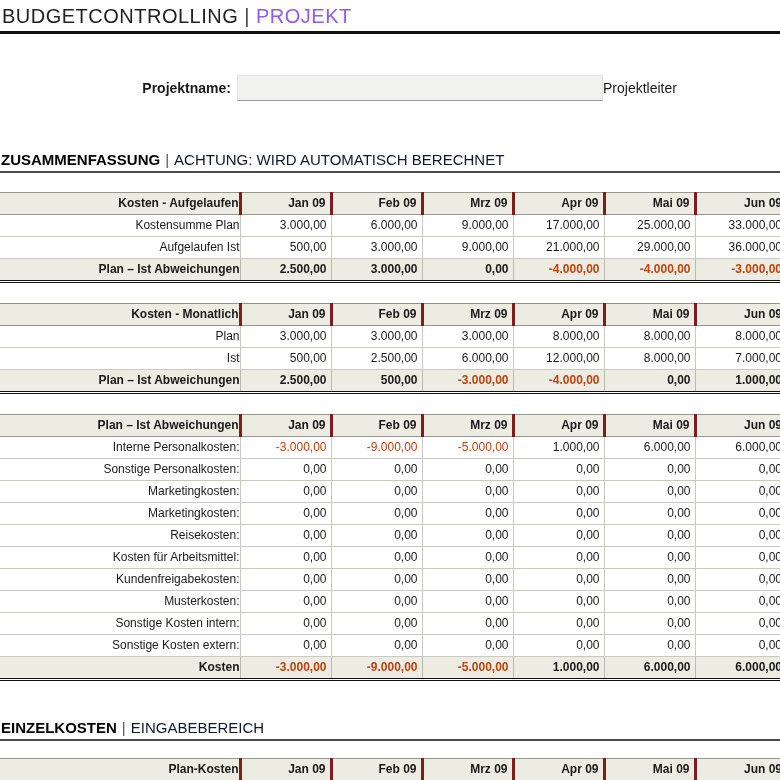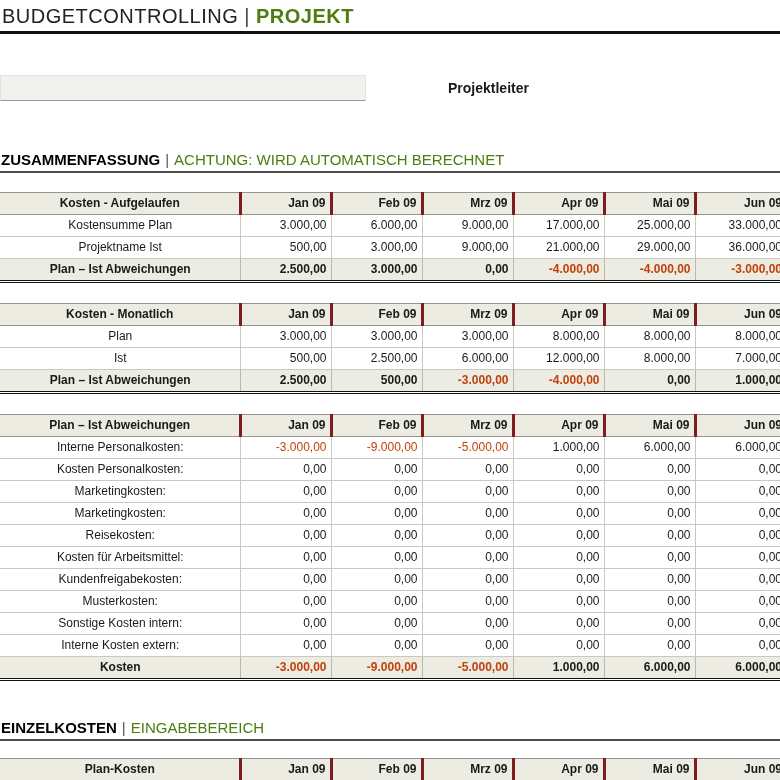--- a/index.html
+++ b/index.html
@@ -6,52 +6,52 @@
   html,body { background:#fff; }
   body {
     width:780px; height:780px; overflow:hidden;
     font-family:"Liberation Sans", sans-serif;
     color:#1a1a1a;
   }
   .sheet { width:786px; }
 
   
   .title { padding:5px 0 0 2px; font-size:20px; line-height:22px; letter-spacing:0.5px; color:#222; white-space:nowrap; }
-  .title .bold { font-weight:bold; color:#4d7c0f; }
+  .title .bold { font-weight:normal; color:#8b5cf6; }
   .title .sep { color:#444; padding:0 6px; }
   .title-rule { width:780px; height:3px; background:#111; margin-top:4px; }
 
   
   .form-row { margin-top:40px; height:28px; display:flex; align-items:center; }
   .form-label { width:237px; text-align:right; font-weight:bold; font-size:14px; padding-right:6px; white-space:nowrap; }
   .form-input {
     width:366px; height:26px; background:#f1f1ef;
     border:1px solid #e3e3e0; border-bottom:1px solid #9a9a96;
     font-family:"Liberation Sans", sans-serif; font-size:13px; padding:0 4px; color:#1a1a1a;
   }
-  .form-label-right { margin-left:82px; font-weight:bold; font-size:14px; white-space:nowrap; }
+  .form-label-right { font-weight:normal; font-size:14px; white-space:nowrap; }
 
   
   .section-head { padding-left:1px; font-size:15px; line-height:17px; white-space:nowrap; }
   .section-head .bold { font-weight:bold; color:#000000; }
   .section-head .sep { color:#555; padding:0 5px; }
-  .section-head .sub { color:#4d7c0f;margin-top:36px; }
+  .section-head .sub { color:#0f172a;margin-top:36px; }
   .section-rule { width:780px; height:2px; background:#4a4a4a; margin-top:3px; }
   .sh1 { margin-top:49px; }
   .sh2 { margin-top:38px; }
 
   
   table { border-collapse:collapse; table-layout:fixed; width:786px; font-size:12px; }
   .t1 { margin-top:19px; }
   .t2, .t3 { margin-top:20px; }
   .t4 { margin-top:17px; }
   col.c-label { width:240px; }
   col.c-month { width:91px; }
   th, td { height:21px; line-height:21px; overflow:hidden; white-space:nowrap; }
-  th.lbl, td.lbl { text-align:center; padding-left:1px; }
+  th.lbl, td.lbl { text-align:right; padding-left:1px; }
   th.num, td.num { text-align:right; padding-right:4px; }
   thead th {
     background:#ececе2; 
   }
   thead th {
     background:#ececE2; background:#ECECE2;
     font-weight:bold;
     border-top:1px solid #96968c;
     border-bottom:1px solid #96968c;
     border-left:3px solid #7f1d1d;
@@ -76,20 +76,21 @@
 <body>
 
 <div class="sheet">
 
   <div class="title">
     <span>BUDGETCONTROLLING</span><span class="sep">|</span><span class="bold">PROJEKT</span>
   </div>
   <div class="title-rule"></div>
 
   <div class="form-row">
+    <div class="form-label">Projektname:</div>
     <input class="form-input" type="text" value="" style="">
     <div class="form-label-right">Projektleiter</div>
   </div>
 
   <div class="section-head sh1">
     <span class="bold">ZUSAMMENFASSUNG</span><span class="sep">|</span><span class="sub">ACHTUNG: WIRD AUTOMATISCH BERECHNET</span>
   </div>
   <div class="section-rule"></div>
 
   <table class="t1">
@@ -117,21 +118,21 @@
         <tr class="data">
           <td class="lbl">Kostensumme Plan</td>
           <td class="num">3.000,00</td>
           <td class="num">6.000,00</td>
           <td class="num">9.000,00</td>
           <td class="num">17.000,00</td>
           <td class="num">25.000,00</td>
           <td class="num">33.000,00</td>
         </tr>
         <tr class="data">
-          <td class="lbl">Projektname Ist</td>
+          <td class="lbl">Aufgelaufen Ist</td>
           <td class="num">500,00</td>
           <td class="num">3.000,00</td>
           <td class="num">9.000,00</td>
           <td class="num">21.000,00</td>
           <td class="num">29.000,00</td>
           <td class="num">36.000,00</td>
         </tr>
         <tr class="total">
           <td class="lbl">Plan – Ist Abweichungen</td>
           <td class="num">2.500,00</td>
@@ -221,21 +222,21 @@
         <tr class="data">
           <td class="lbl">Interne Personalkosten:</td>
           <td class="num neg">-3.000,00</td>
           <td class="num neg">-9.000,00</td>
           <td class="num neg">-5.000,00</td>
           <td class="num">1.000,00</td>
           <td class="num">6.000,00</td>
           <td class="num">6.000,00</td>
         </tr>
         <tr class="data">
-          <td class="lbl">Kosten Personalkosten:</td>
+          <td class="lbl">Sonstige Personalkosten:</td>
           <td class="num">0,00</td>
           <td class="num">0,00</td>
           <td class="num">0,00</td>
           <td class="num">0,00</td>
           <td class="num">0,00</td>
           <td class="num">0,00</td>
         </tr>
         <tr class="data">
           <td class="lbl">Marketingkosten:</td>
           <td class="num">0,00</td>
@@ -293,21 +294,21 @@
         <tr class="data">
           <td class="lbl">Sonstige Kosten intern:</td>
           <td class="num">0,00</td>
           <td class="num">0,00</td>
           <td class="num">0,00</td>
           <td class="num">0,00</td>
           <td class="num">0,00</td>
           <td class="num">0,00</td>
         </tr>
         <tr class="data">
-          <td class="lbl">Interne Kosten extern:</td>
+          <td class="lbl">Sonstige Kosten extern:</td>
           <td class="num">0,00</td>
           <td class="num">0,00</td>
           <td class="num">0,00</td>
           <td class="num">0,00</td>
           <td class="num">0,00</td>
           <td class="num">0,00</td>
         </tr>
         <tr class="total">
           <td class="lbl">Kosten</td>
           <td class="num neg">-3.000,00</td>

